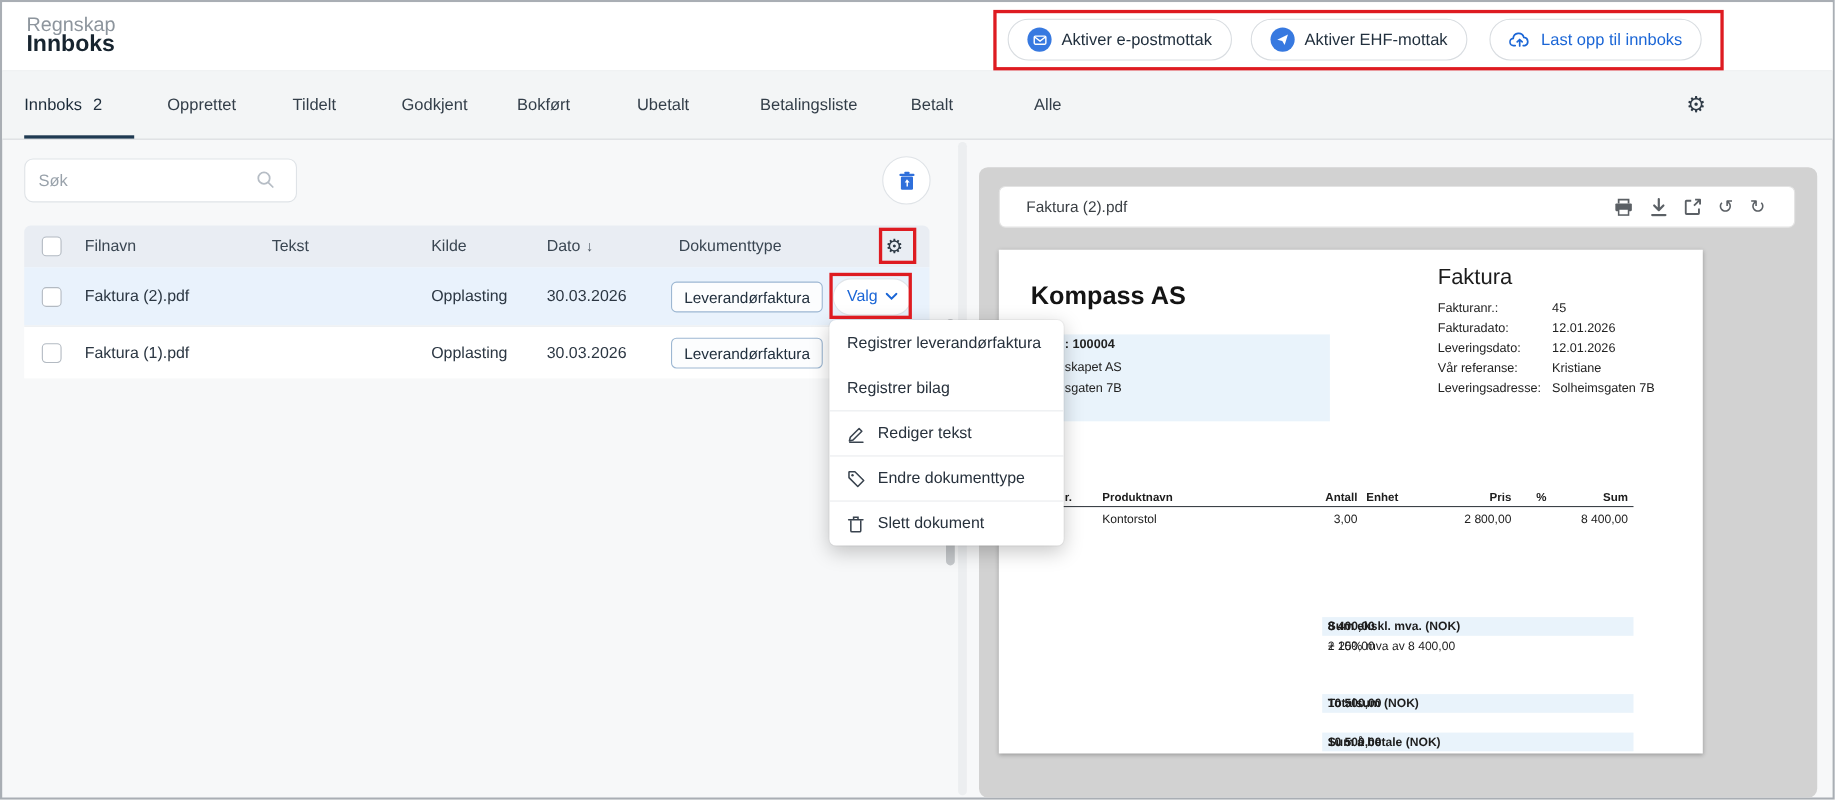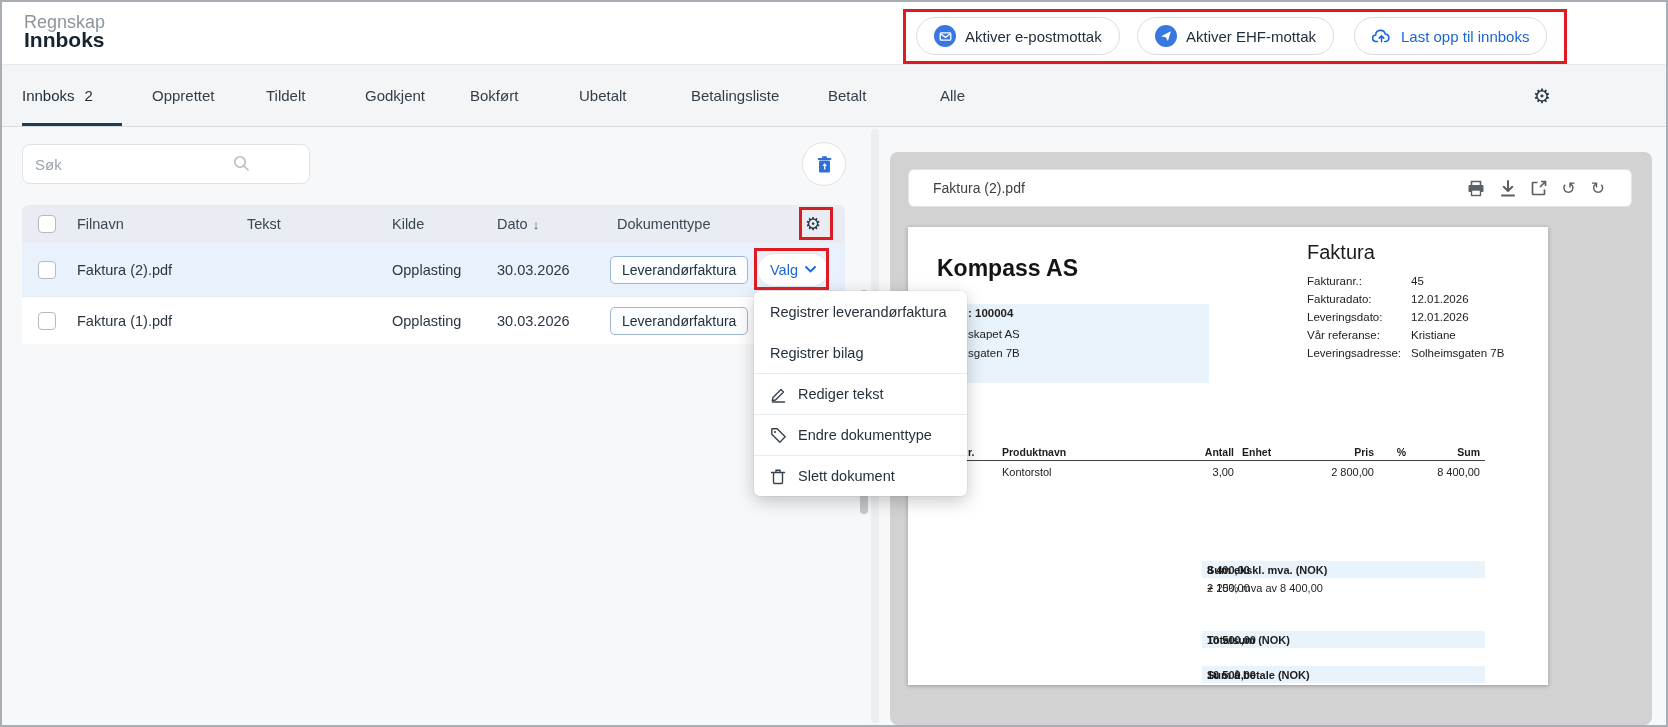--- a/index.html
+++ b/index.html
@@ -28,21 +28,21 @@
   
   .tabbar { position:absolute; left:0; top:63px; width:100%; height:62px; background:#f3f5f6; border-bottom:1px solid #d8dbde; }
   .tab { position:absolute; top:0; height:61px; display:flex; align-items:center; gap:10px;
     font-size:15px; color:#333e49; cursor:pointer; }
   .tab.active { color:#1c2b39; }
   .tab.active::after { content:""; position:absolute; left:0; right:0; bottom:0; height:3px; background:#1f3a52; }
   .tab-badge { color:#22303e; }
   .gear { color:#2e3a46; font-size:20px; line-height:1; cursor:pointer; }
 
   
-  .search-input { position:absolute; left:20px; top:142px; width:288px; height:40px;
+  .search-input { position:absolute; left:20px; top:142px; width:248px; height:40px;
     border:1px solid #dfe3e7; border-radius:8px; background:#fff; padding:0 36px 0 12px;
     font-size:15px; color:#333; font-family:"Liberation Sans",sans-serif; }
   .search-input::placeholder { color:#99a2ab; }
   .search-glyph { position:absolute; left:231px; top:153px; color:#b6bdc5; }
 
   .trash-restore { position:absolute; left:800px; top:140px; width:44px; height:44px; border-radius:50%;
     background:#fff; border:1px solid #dfe3e7; display:flex; align-items:center; justify-content:center; cursor:pointer; }
 
   .doc-table { position:absolute; left:20px; top:203px; width:823px; }
   .thead { position:relative; height:38px; background:#e9edf3; border-radius:6px 6px 0 0;

